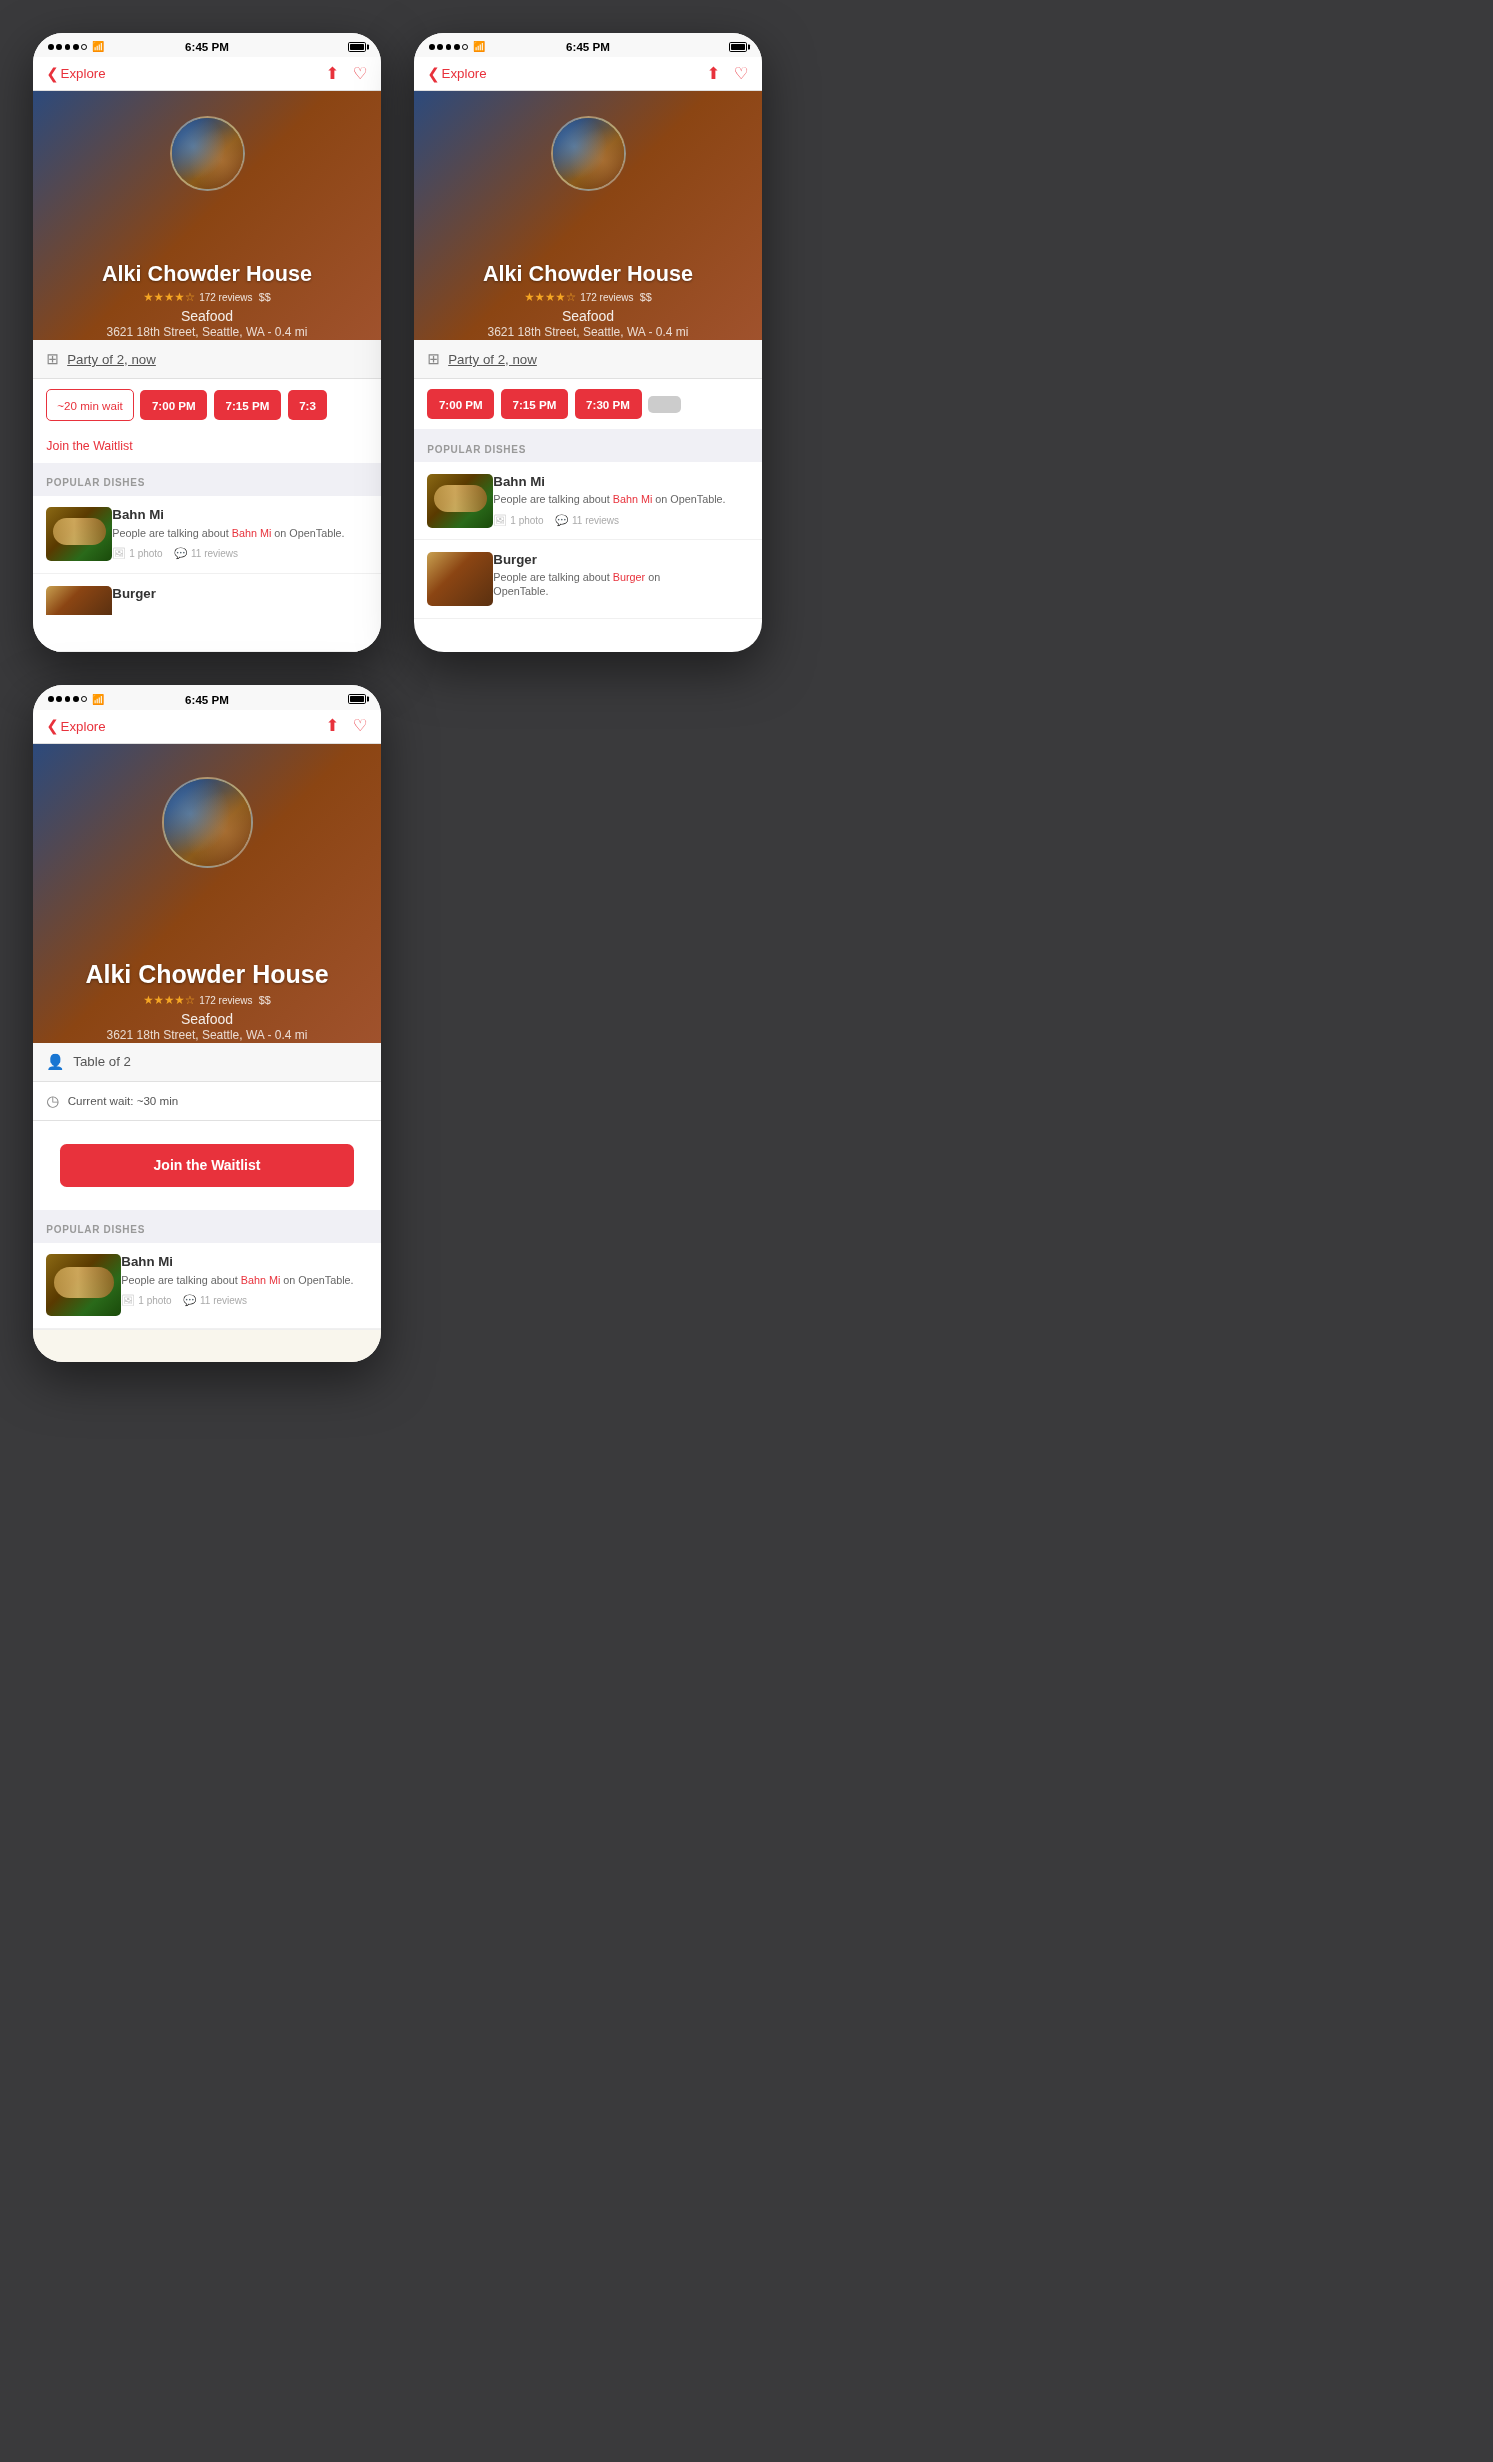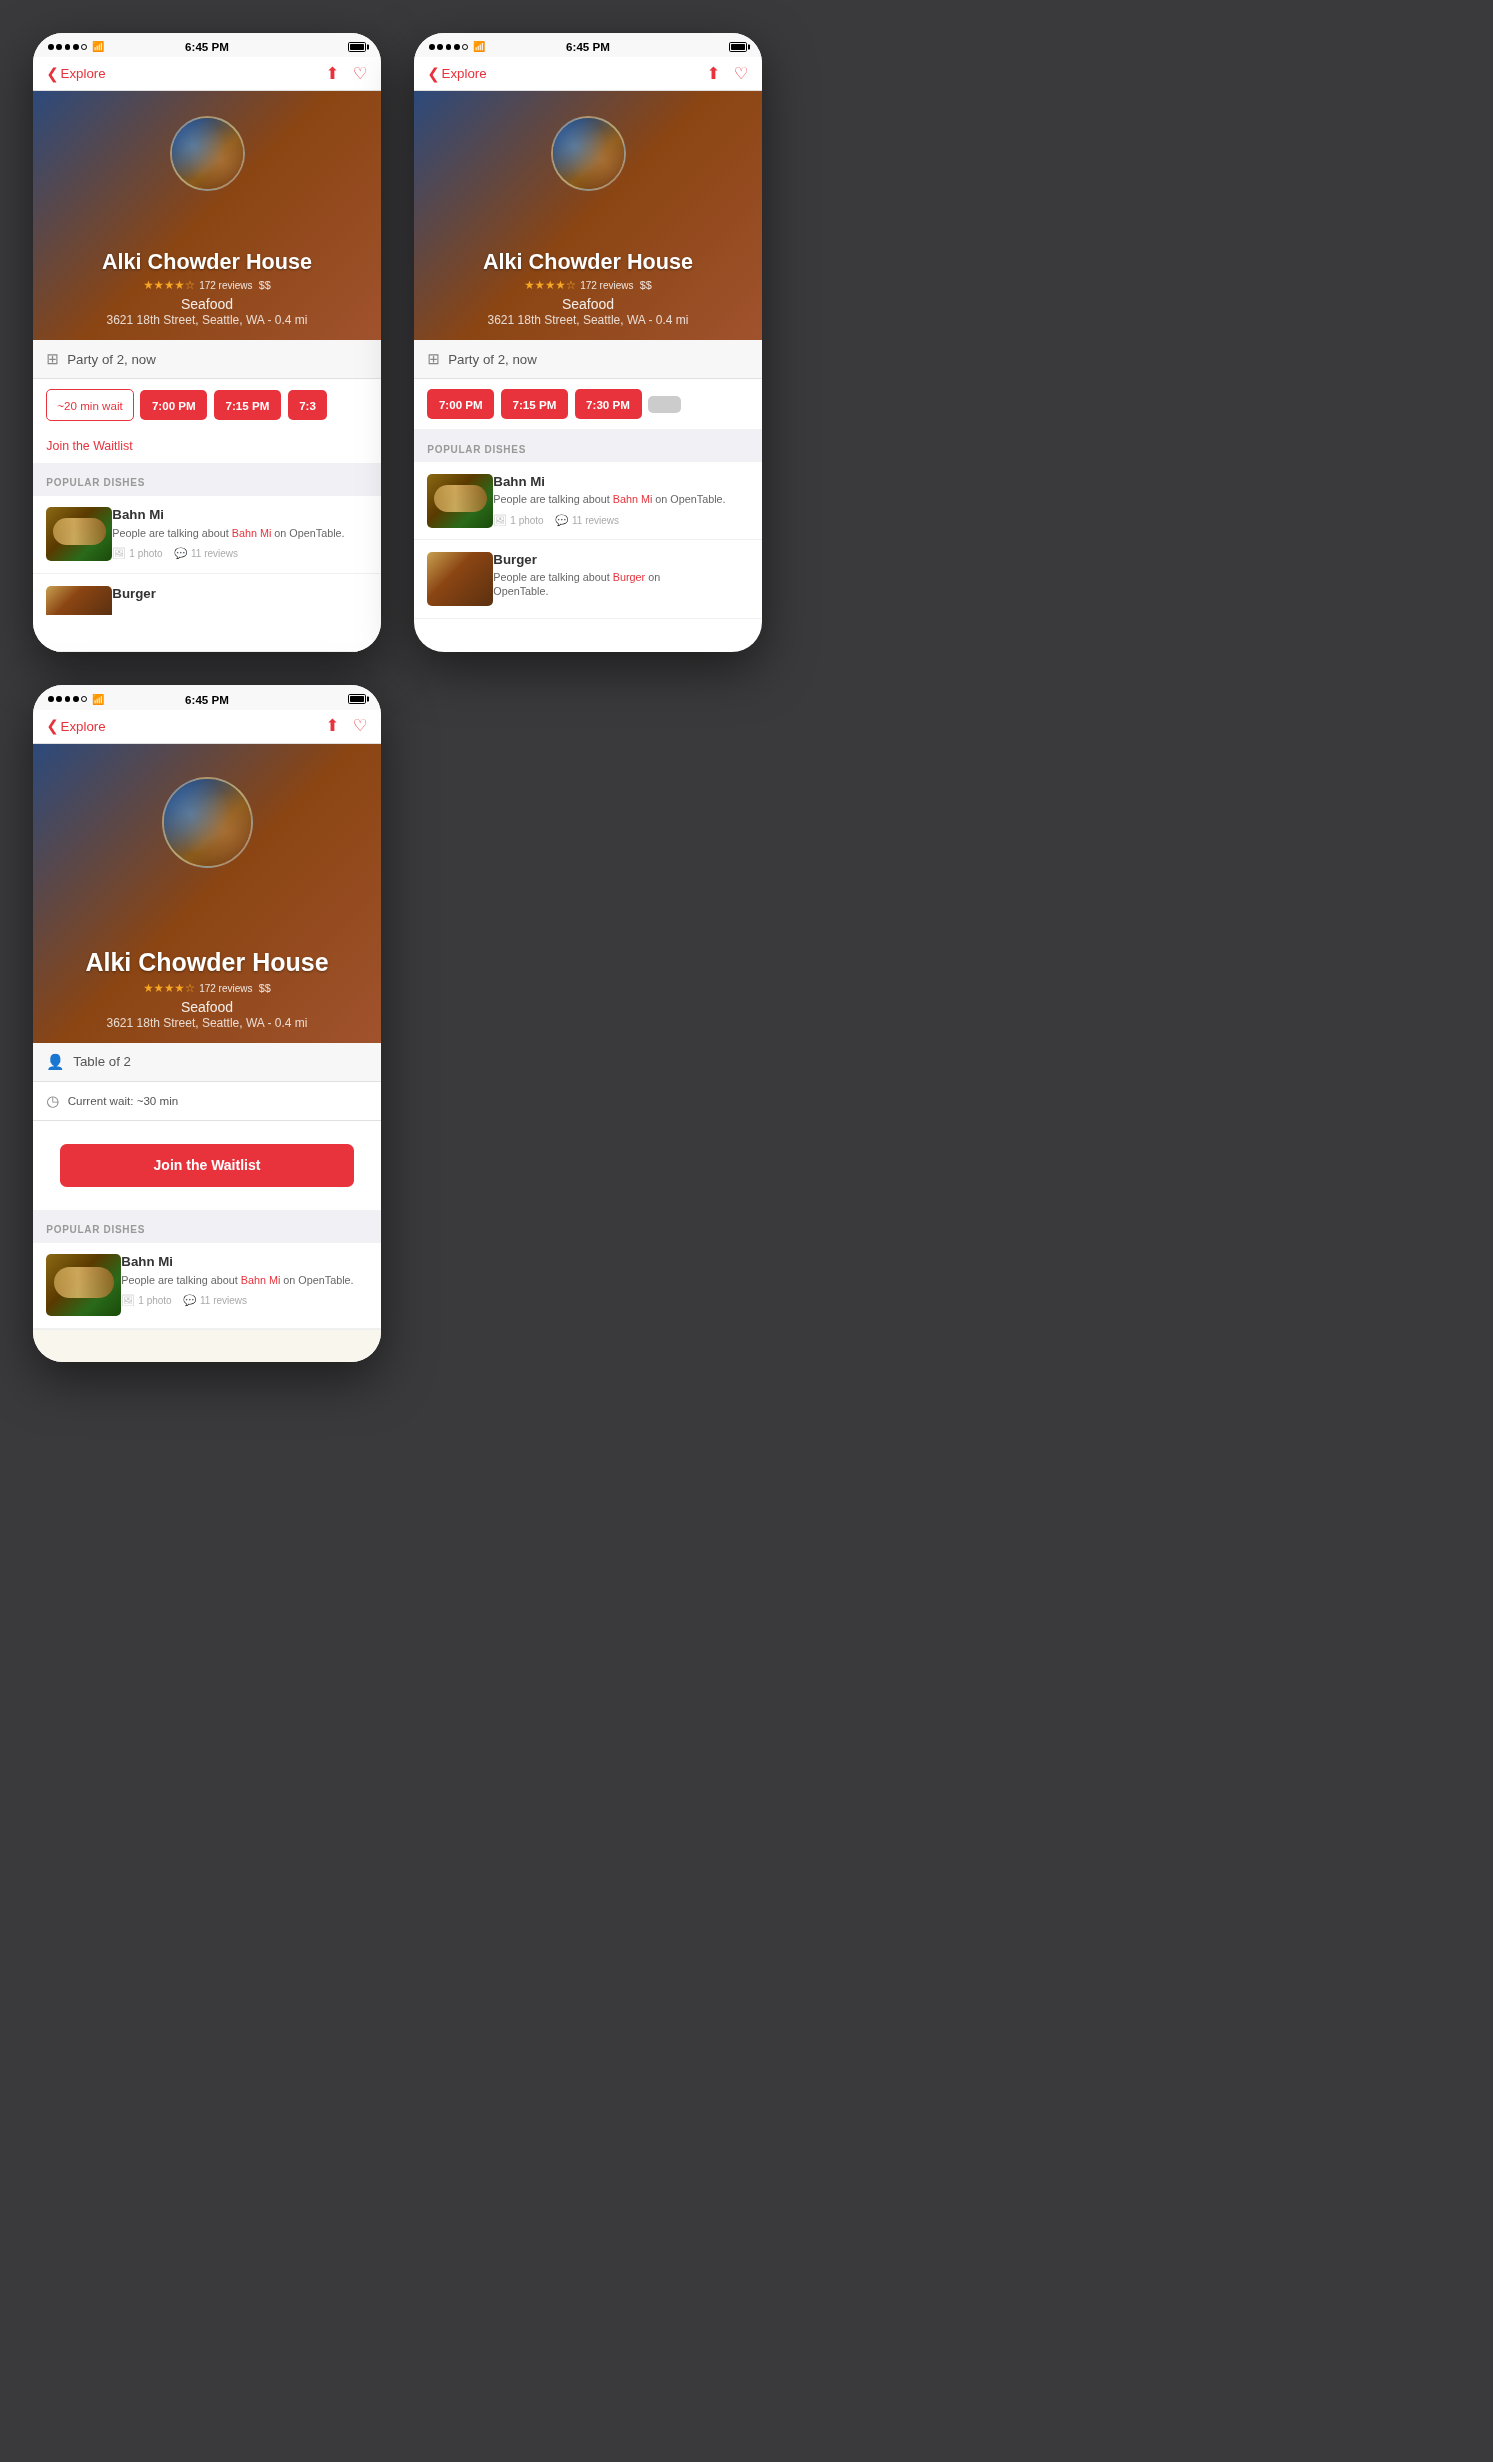--- a/index.html
+++ b/index.html
@@ -90,21 +90,21 @@
 
     
     .hero {
       position: relative;
       height: 249px;
       background: linear-gradient(135deg, #2c4a7c 0%, #8b4513 50%, #a0522d 100%);
       display: flex;
       flex-direction: column;
       align-items: center;
       justify-content: flex-end;
-      padding-bottom: 13px;
+      padding-bottom: 1px;
     }
     .hero-image-circle {
       width: 75px;
       height: 75px;
       border-radius: 50%;
       background: linear-gradient(135deg, #1a3a6c, #8b6914, #6b3410);
       border: 2.5px solid rgba(255,255,255,0.4);
       position: absolute;
       top: 25px;
       overflow: hidden;
@@ -143,21 +143,21 @@
     
     .party-row {
       background: #f7f7f7;
       padding: 10px 13.3px;
       display: flex;
       align-items: center;
       gap: 8.3px;
       border-bottom: 0.8px solid #e0e0e0;
     }
     .party-icon { color: #888; font-size: 15px; }
-    .party-text { color: #555; font-size: 13.3px; }
+    .party-text { color: #555; font-size: 13.3px; text-decoration: underline; }
 
     
     .booking-row {
       background: #fff;
       padding: 10px 13.3px;
       display: flex;
       gap: 6.6px;
       align-items: center;
       flex-wrap: nowrap;
       overflow: hidden;

